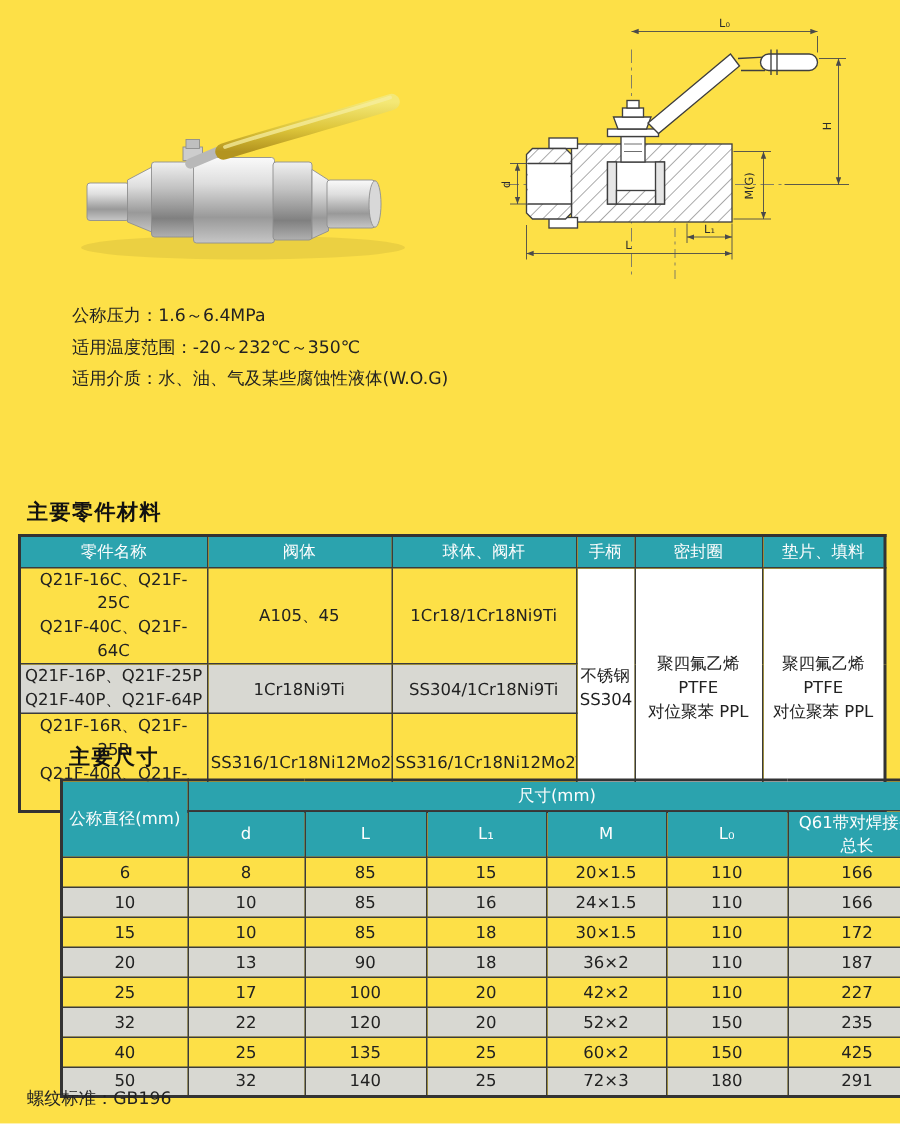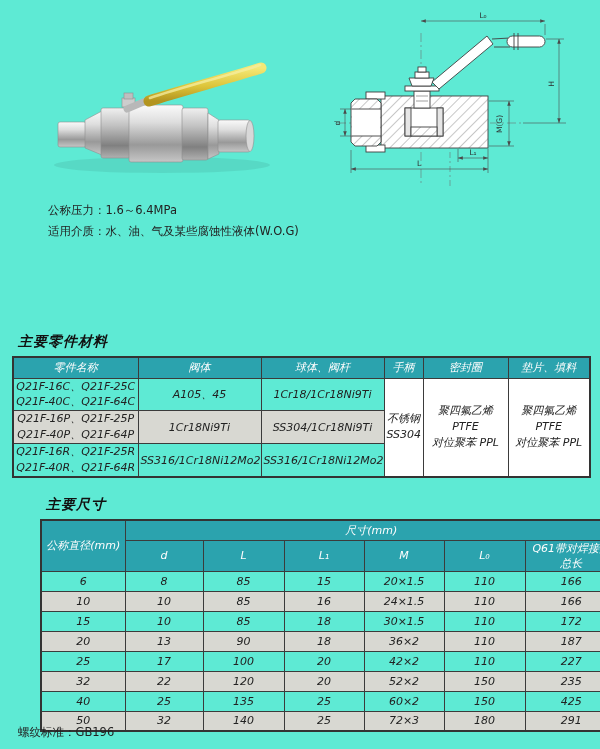--- a/index.html
+++ b/index.html
@@ -1,28 +1,28 @@
 <!DOCTYPE html>
 <html><head>
 <meta charset="utf-8">
 <style>
   html,body{margin:0;padding:0;background:#fff;}
   .page{
-    position:relative;width:600px;height:749px;background:#5eead4;overflow:hidden;
+    position:relative;width:600px;height:749px;background:#fde047;overflow:hidden;
     font-family:"DejaVu Sans","Liberation Sans",sans-serif;color:#222;
   }
   .photo-wrap{position:absolute;left:30px;top:12px;width:280px;height:172px;}
   .drawing-wrap{position:absolute;left:333px;top:6px;width:264px;height:182px;}
   .photo-wrap svg,.drawing-wrap svg{display:block;width:100%;height:100%;}
 
   .sec-specs{position:absolute;left:48px;top:203px;}
   .sec-specs h2{margin:0 0 13px 0;font-size:16px;font-weight:bold;color:#111;letter-spacing:1px;}
   .sec-specs p{margin:0 15px 6px 0;font-size:11.5px;color:#222;}
 
-  .sec{position:absolute;left:12px;width:577px;font-style:italic;}
+  .sec{position:absolute;left:12px;width:577px;}
   .sec h2{margin:0 0 0 6px;font-size:14px;font-weight:bold;color:#111;letter-spacing:1px;}
   .sec-materials{top:333px;}
   .sec-dims{top:496px;padding-left:28px;}
 
   table{border-collapse:collapse;width:577px;table-layout:fixed;margin-top:5px;
         border:2px solid #333;}
   th,td{border:1px solid #3b3b3b;text-align:center;vertical-align:middle;
         font-size:11px;padding:0 2px;overflow:hidden;}
   thead th{background:#2ba3ae;color:#fdfdfd;font-weight:normal;margin-left:17px;}
   .mat-table thead tr{height:21px;}
@@ -157,20 +157,21 @@
         <text x="169" y="118" text-anchor="middle" transform="rotate(-90 169 118)">M(G)</text>
         <text x="7" y="117" text-anchor="middle" transform="rotate(-90 7 117)">d</text>
         <text x="140" y="149" text-anchor="middle">L₁</text>
         <text x="86" y="160" text-anchor="middle">L</text>
       </g>
     </svg>
   </div>
 
   <section class="sec-specs">
     <p>公称压力：1.6～6.4MPa</p>
+    <p>适用温度范围：-20～232℃～350℃</p>
     <p>适用介质：水、油、气及某些腐蚀性液体(W.O.G)</p>
   </section>
 
   <section class="sec sec-materials">
     <h2>主要零件材料</h2>
     <table class="mat-table">
       <colgroup>
         <col style="width:125px">
           <col style="width:123px">
           <col style="width:123px">

